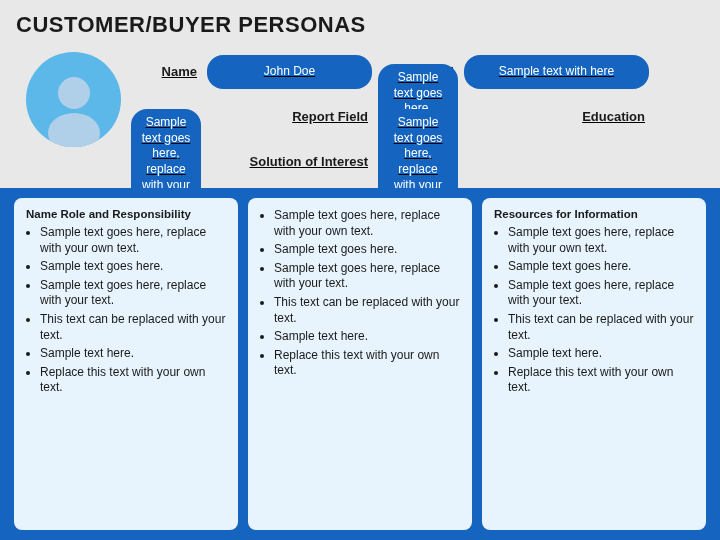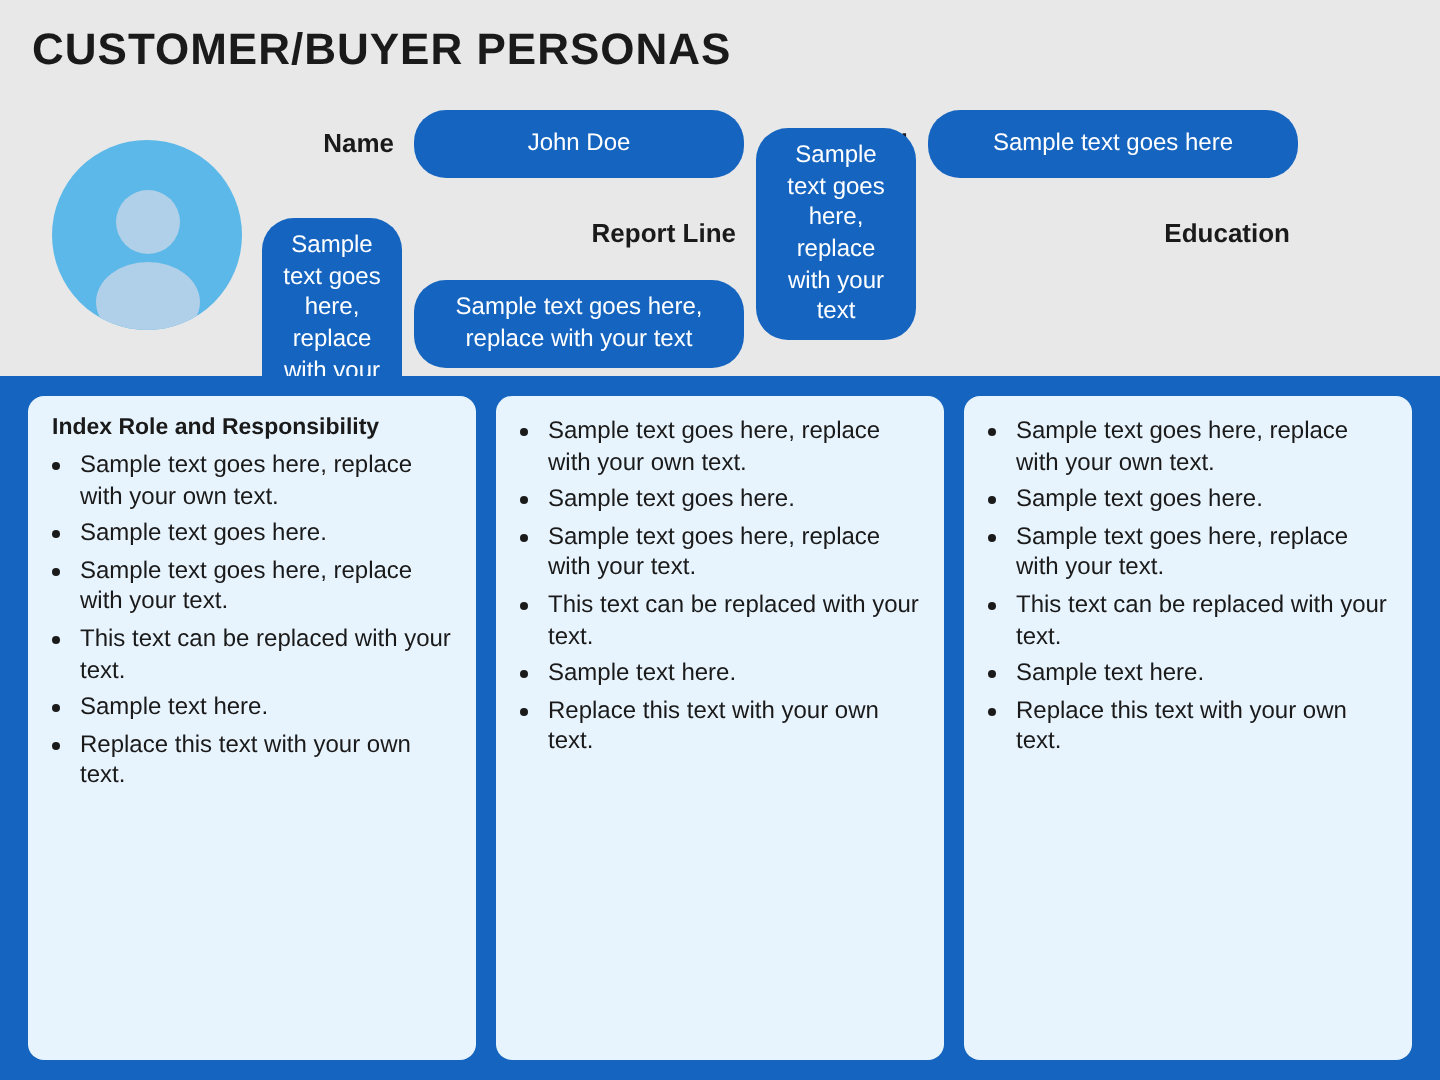--- a/index.html
+++ b/index.html
@@ -40,21 +40,22 @@
     }
 
     
     .middle-section {
       background: #e8e8e8;
       display: flex;
       flex-direction: row;
       padding: 6px 31px 6px 16px;
       gap: 0;
       flex-shrink: 0;
-      align-items: center;
+      align-items: flex-start;
+      text-decoration: underline;
     }
 
     
     .avatar-col {
       width: 115px;
       display: flex;
       align-items: center;
       justify-content: center;
       flex-shrink: 0;
     }
@@ -166,57 +167,59 @@
           <ellipse cx="40" cy="66" rx="26" ry="20" fill="#b0cfe8"></ellipse>
         </svg>
       </div>
     </div>
 
     <div class="fields-area">
 
       <div class="field-label">Name</div>
       <div class="blue-box">John Doe</div>
       <div class="field-label">Field</div>
-      <div class="blue-box">Sample text goes here</div>
+      <div class="blue-box">Sample text with here</div>
 
       <div class="field-label">Position</div>
-      <div class="field-label" style="text-align:right;">Report Line</div>
+      <div class="field-label" style="text-align:right;">Report Field</div>
       <div class="blue-box">Sample text goes here, replace with your text</div>
 
       <div class="field-label">Education</div>
       <div class="blue-box">Sample text goes here, replace with your text</div>
+      <div class="field-label" style="text-align:right;">Solution of Interest</div>
       <div class="blue-box">Sample text goes here, replace with your text</div>
 
     </div>
   </div>
 
   <div class="bottom-section">
 
   <div class="info-card">
-        <div class="info-card-title">Index Role and Responsibility</div>
+        <div class="info-card-title">Name Role and Responsibility</div>
         <ul>
           <li>Sample text goes here, replace with your own text.</li>
           <li>Sample text goes here.</li>
           <li>Sample text goes here, replace with your text.</li>
           <li>This text can be replaced with your text.</li>
           <li>Sample text here.</li>
           <li>Replace this text with your own text.</li>
         </ul>
       </div>
       <div class="info-card">
         <ul>
           <li>Sample text goes here, replace with your own text.</li>
           <li>Sample text goes here.</li>
           <li>Sample text goes here, replace with your text.</li>
           <li>This text can be replaced with your text.</li>
           <li>Sample text here.</li>
           <li>Replace this text with your own text.</li>
         </ul>
       </div>
       <div class="info-card">
+        <div class="info-card-title">Resources for Information</div>
         <ul>
           <li>Sample text goes here, replace with your own text.</li>
           <li>Sample text goes here.</li>
           <li>Sample text goes here, replace with your text.</li>
           <li>This text can be replaced with your text.</li>
           <li>Sample text here.</li>
           <li>Replace this text with your own text.</li>
         </ul>
       </div>
     </div>

